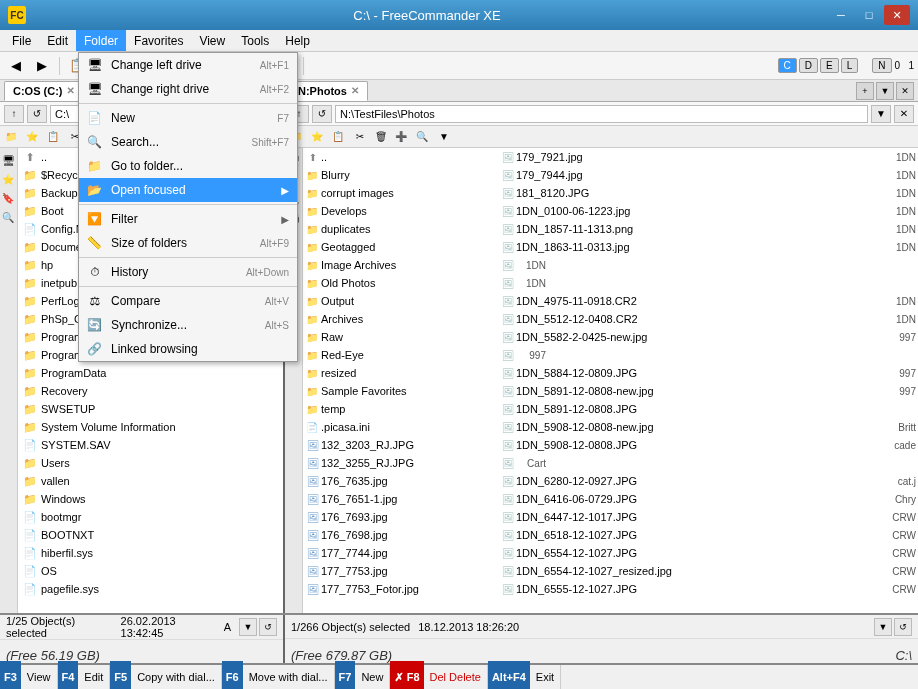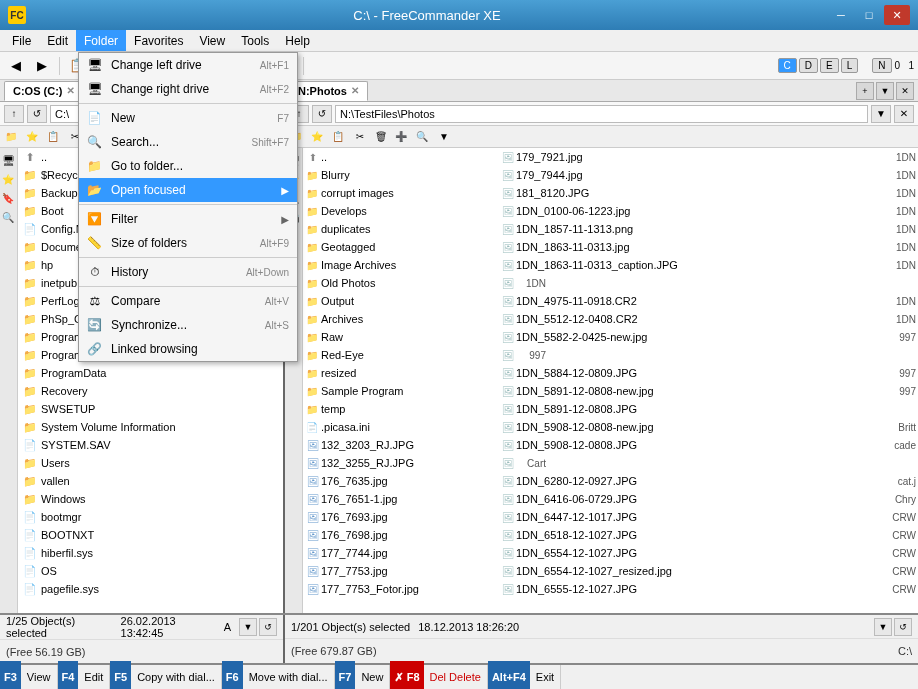--- a/index.html
+++ b/index.html
@@ -266,24 +266,25 @@
       display: flex;
       align-items: center;
       padding: 0 6px;
       font-size: 11px;
       border-bottom: 1px solid #ddd;
       gap: 8px;
     }
     .status-row2 {
       height: 25px;
       display: flex;
-      align-items: center;
+      align-items: flex-end;
       padding: 0 6px;
-      font-size: 11px;
+      font-size: 13px;
       color: #333;
+      font-style: italic;
     }
     .status-drive-btn {
       width: 18px; height: 18px;
       border: 1px solid #bbb;
       background: #e8e8e8;
       cursor: pointer;
       display: flex; align-items: center; justify-content: center;
       font-size: 9px;
     }
 
@@ -701,21 +702,20 @@
     <span class="rfi-sep"></span>
       <span class="rfi-icon2" style="color:#9bb">🖼</span>
       <span class="rfi-name2">1DN_1863-11-0313.jpg</span>
       <span class="rfi-attr">1DN</span>
     </div>
           <div class="right-file-item">
       <span class="rfi-icon" style="color:#e8c000">📁</span>
       <span class="rfi-name">Image Archives</span>
     <span class="rfi-sep"></span>
       <span class="rfi-icon2" style="color:#9bb">🖼</span>
-      <span class="rfi-name2">1DN_1863-11-0313_caption.JPG</span>
       <span class="rfi-attr">1DN</span>
     </div>
           <div class="right-file-item">
       <span class="rfi-icon" style="color:#e8c000">📁</span>
       <span class="rfi-name">Old Photos</span>
     <span class="rfi-sep"></span>
       <span class="rfi-icon2" style="color:#9bb">🖼</span>
       <span class="rfi-attr">1DN</span>
     </div>
           <div class="right-file-item">
@@ -752,21 +752,21 @@
           <div class="right-file-item">
       <span class="rfi-icon" style="color:#e8c000">📁</span>
       <span class="rfi-name">resized</span>
     <span class="rfi-sep"></span>
       <span class="rfi-icon2" style="color:#9bb">🖼</span>
       <span class="rfi-name2">1DN_5884-12-0809.JPG</span>
       <span class="rfi-attr">997</span>
     </div>
           <div class="right-file-item">
       <span class="rfi-icon" style="color:#e8c000">📁</span>
-      <span class="rfi-name">Sample Program</span>
+      <span class="rfi-name">Sample Favorites</span>
     <span class="rfi-sep"></span>
       <span class="rfi-icon2" style="color:#9bb">🖼</span>
       <span class="rfi-name2">1DN_5891-12-0808-new.jpg</span>
       <span class="rfi-attr">997</span>
     </div>
           <div class="right-file-item">
       <span class="rfi-icon" style="color:#e8c000">📁</span>
       <span class="rfi-name">temp</span>
     <span class="rfi-sep"></span>
       <span class="rfi-icon2" style="color:#9bb">🖼</span>
@@ -867,21 +867,21 @@
         <div class="status-drive-btn">▼</div>
         <div class="status-drive-btn">↺</div>
       </div>
     </div>
     <div class="status-row2">
       <span>(Free 56.19 GB)</span>
     </div>
   </div>
   <div class="status-right">
     <div class="status-row1">
-      <span>1/201 Object(s) selected</span>
+      <span>1/266 Object(s) selected</span>
       <span>18.12.2013 18:26:20</span>
       <div style="margin-left:auto; display:flex; gap:2px;">
         <div class="status-drive-btn">▼</div>
         <div class="status-drive-btn">↺</div>
       </div>
     </div>
     <div class="status-row2">
       <span>(Free 679.87 GB)</span>
       <span style="margin-left: auto;">C:\</span>
     </div>

